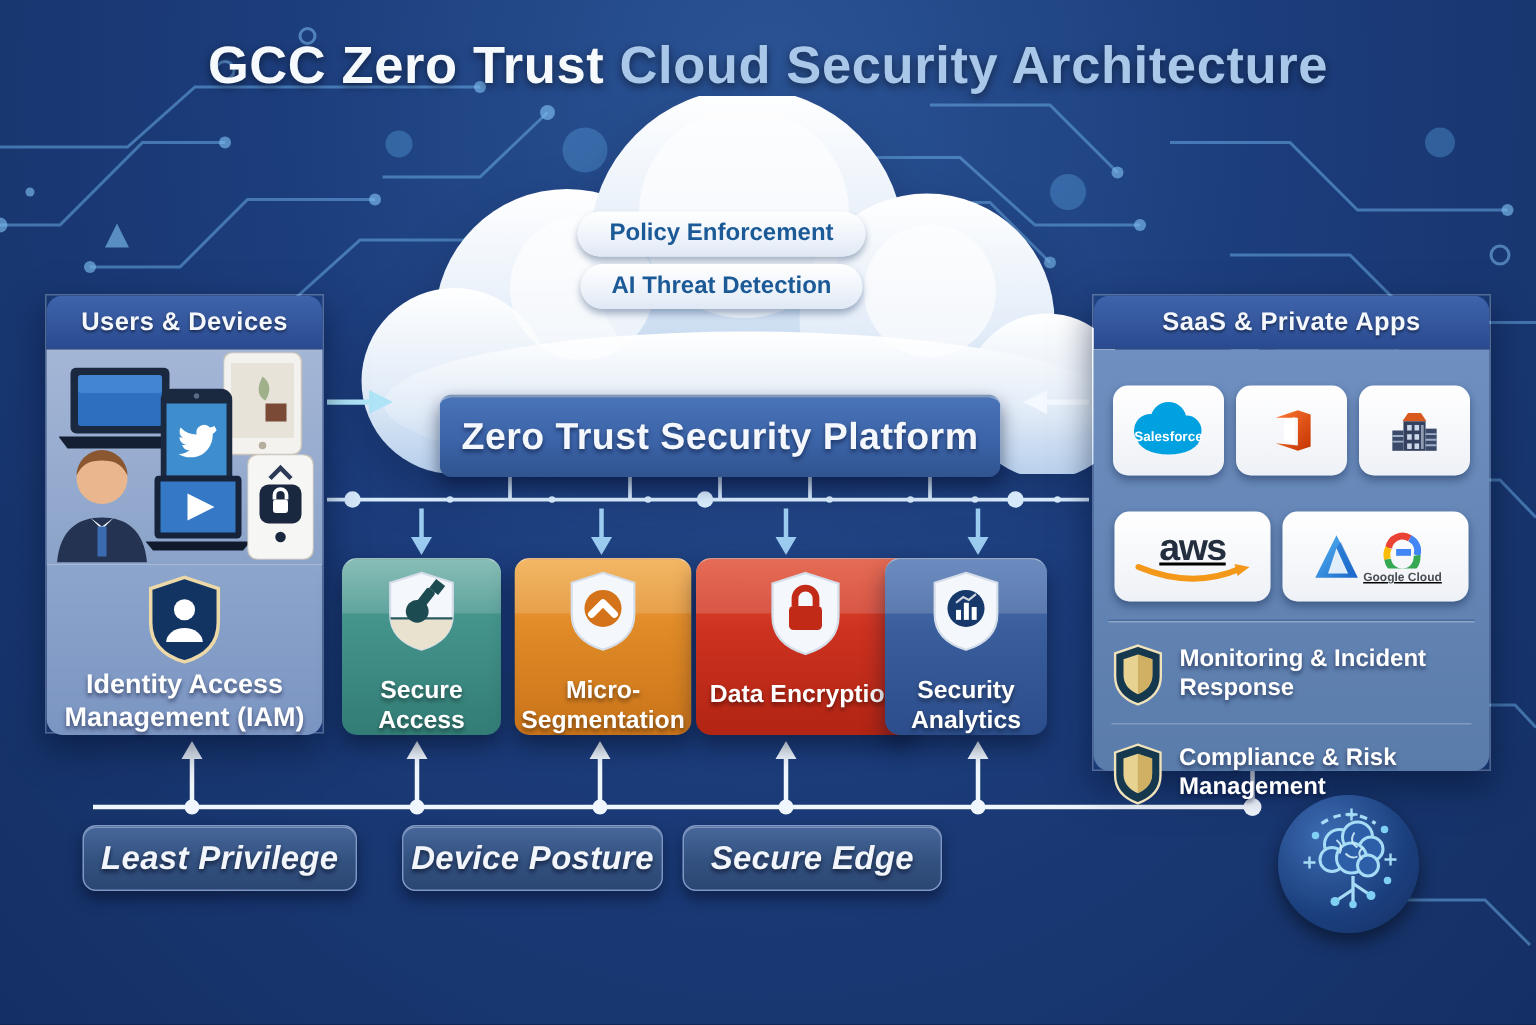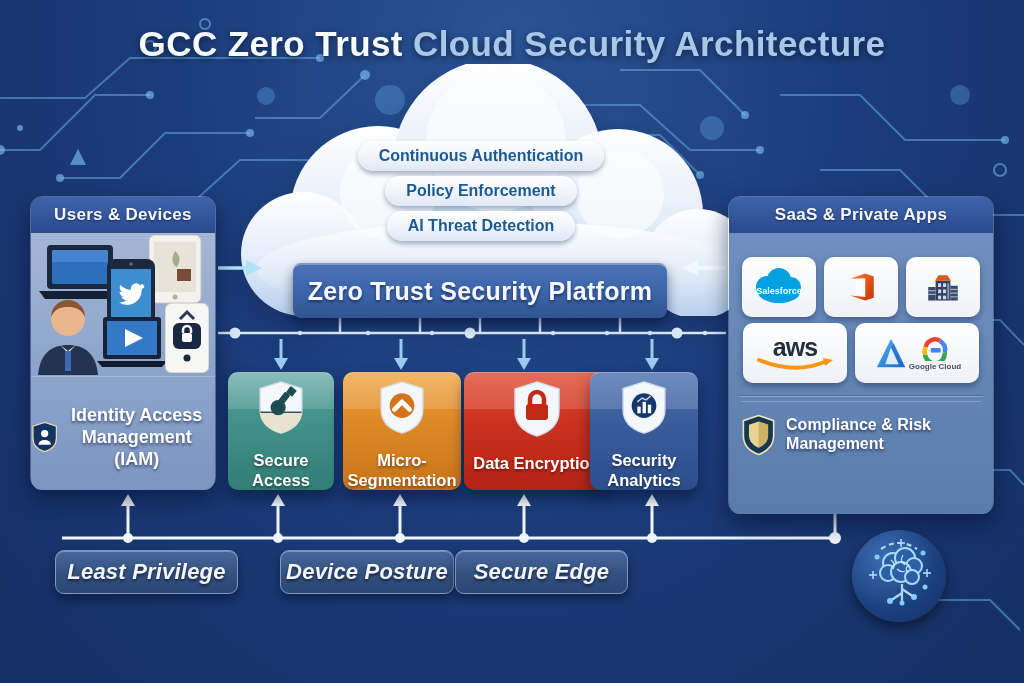--- a/index.html
+++ b/index.html
@@ -28,48 +28,48 @@
   .platform{position:absolute;left:293px;top:263px;width:374px;height:55px;z-index:3;
     background:linear-gradient(180deg,#4a74b8 0%,#3b63a7 55%,#30548f 100%);
     border-radius:8px;border-top:2px solid rgba(255,255,255,.4);
     box-shadow:0 6px 12px rgba(3,14,45,.55);
     display:flex;align-items:center;justify-content:center;
     color:#f4f8fd;font-size:25px;font-weight:bold;letter-spacing:.3px;
     text-shadow:0 2px 3px rgba(0,10,40,.5);}
   
   .connectors{position:absolute;inset:0;z-index:2;pointer-events:none;}
   
-  .panel{position:absolute;z-index:3;border-radius:12px;
+  .panel{position:absolute;z-index:3;border-radius:0;
     box-shadow:0 10px 22px rgba(4,16,45,.55);border:1px solid rgba(255,255,255,.25);}
   .panel-header{height:36px;display:flex;align-items:center;justify-content:center;
     background:linear-gradient(180deg,#3f64ab,#2a4a90);
     border-radius:11px 11px 0 0;border-bottom:1px solid rgba(0,0,0,.25);
     color:#f4f8fd;font-size:17px;font-weight:bold;letter-spacing:.3px;
     text-shadow:0 1px 2px rgba(0,0,0,.5);}
   .users-panel{left:30px;top:196px;width:186px;height:293px;}
   .users-body{position:relative;height:143px;
     background:linear-gradient(180deg,#a4b6d6 0%,#8ba3c9 100%);}
   .users-body .dev{position:absolute;}
   .users-iam{height:114px;border-radius:0 0 11px 11px;
     background:linear-gradient(180deg,#8ca5cc 0%,#7b95c2 100%);
     border-top:1px solid rgba(255,255,255,.35);
-    display:flex;flex-direction:row;align-items:center;padding-top:6px;}
+    display:flex;flex-direction:column;align-items:center;padding-top:6px;}
   .iam-label{margin-top:3px;color:#ffffff;font-size:18px;font-weight:bold;
     text-align:center;line-height:1.22;text-shadow:0 2px 3px rgba(0,10,40,.55);padding:0 6px;}
   .apps-panel{left:728px;top:196px;width:266px;height:318px;}
   .apps-body{height:281px;border-radius:0 0 11px 11px;
     background:linear-gradient(180deg,#6e8fc0 0%,#5a7cab 100%);padding-top:24px;}
   .tile-row{display:flex;justify-content:center;gap:8px;}
   .tile{background:linear-gradient(180deg,#ffffff 0%,#eef1f6 100%);border-radius:10px;
     box-shadow:0 3px 6px rgba(10,25,60,.4);display:flex;align-items:center;justify-content:center;
     height:60px;}
   .tile.sq{width:74px;}
   .tile.aws-tile{width:104px;flex-direction:column;gap:0;}
   .tile.gc-tile{width:124px;}
-  .tile-row.r2{margin-top:6px;}
+  .tile-row.r2{margin-top:24px;text-decoration:underline;}
   .aws-word{font-size:25px;font-weight:bold;color:#232f3e;letter-spacing:-1px;line-height:.8;margin-top:4px;}
   .gc-half{display:flex;flex-direction:column;align-items:center;justify-content:center;}
   .gc-label{font-size:8px;color:#4a4f55;margin-top:1px;font-weight:bold;}
   .apps-divider{height:1px;background:rgba(255,255,255,.28);margin:13px 10px 4px 10px;
     box-shadow:0 -1px 0 rgba(0,20,60,.2);}
   .service-row{display:flex;align-items:center;gap:10px;padding:5px 10px 4px 12px;}
   .service-label{color:#ffffff;font-size:16px;font-weight:bold;line-height:1.18;
     text-shadow:0 2px 3px rgba(0,10,40,.55);}
   .service-sep{height:1px;background:rgba(255,255,255,.22);margin:2px 12px;}
   
@@ -88,21 +88,21 @@
   .p-blue{left:590px;width:108px;background:linear-gradient(180deg,#5378b4 0%,#3a5d9b 40%,#2b4d8b 100%);}
   
   .principle{position:absolute;top:550px;height:44px;z-index:3;
     background:linear-gradient(180deg,#47679c 0%,#33517f 55%,#2b4673 100%);
     border:1.5px solid #7e97c4;border-radius:9px;
     box-shadow:0 5px 9px rgba(3,12,35,.5), inset 0 1px 0 rgba(255,255,255,.3);
     display:flex;align-items:center;justify-content:center;
     color:#f2f6fb;font-size:22px;font-weight:bold;letter-spacing:.2px;
     text-shadow:0 2px 3px rgba(0,5,25,.6);font-style:italic;}
   .pr1{left:55px;width:183px;}
-  .pr2{left:280px;width:174px;}
+  .pr2{left:268px;width:174px;}
   .pr3{left:455px;width:173px;}
   .pr4{left:645px;width:215px;}
   .brain{position:absolute;left:852px;top:530px;width:94px;height:92px;z-index:4;
     border-radius:50%;
     background:radial-gradient(circle at 35% 30%, #3d6cb2 0%, #1b3f7d 60%, #142f63 100%);
     box-shadow:0 6px 12px rgba(0,0,0,.45);display:flex;align-items:center;justify-content:center;}
 </style>
 </head>
 <body>
 
@@ -183,21 +183,20 @@
       <ellipse cx="270" cy="205" rx="242" ry="48"></ellipse>
     </g>
     <g fill="#ffffff" opacity="0.65">
       <circle cx="268" cy="78" r="70"></circle>
       <circle cx="160" cy="128" r="48"></circle>
       <circle cx="392" cy="130" r="44"></circle>
     </g>
   </svg>
 
   <div class="cap-pills">
-    <div class="cap-pill">Continuous Authentication</div>
     <div class="cap-pill">Policy Enforcement</div>
     <div class="cap-pill">AI Threat Detection</div>
   </div>
 
   <div class="platform">Zero Trust Security Platform</div>
 
   <svg class="connectors" width="1024" height="683">
     <g stroke="#D6E9FB" stroke-width="2.5" fill="none">
       <line x1="340" y1="306" x2="340" y2="333"></line>
       <line x1="420" y1="306" x2="420" y2="333"></line>
@@ -397,20 +396,28 @@
               <path d="M5 13.8 A6.5 6.5 0 0 1 5.5 8.5" stroke="#FBBC05" stroke-width="3.2" fill="none"></path>
               <path d="M15.5 4 A6.5 6.5 0 0 1 18.8 12" stroke="#4285F4" stroke-width="3.2" fill="none"></path>
               <path d="M18.8 12 A6.5 6.5 0 0 1 5 13.8" stroke="#34A853" stroke-width="3.2" fill="none"></path>
               <rect x="9" y="9" width="7" height="3.2" fill="#4285F4"></rect>
             </svg>
             <span class="gc-label">Google Cloud</span>
           </div>
         </div>
       </div>
       <div class="apps-divider"></div>
+      <div class="service-row">
+        <svg width="44" height="52" viewBox="0 0 44 52">
+          <path d="M22 1.5 L41 8 V27 C41 39 33 46.5 22 50.5 C11 46.5 3 39 3 27 V8 Z" fill="#16384f" stroke="#F0E2BA" stroke-width="2"></path>
+          <path d="M22 9 L34 13 V26 C34 34 29 39 22 42 C15 39 10 34 10 26 V13 Z" fill="#E8D292"></path>
+          <path d="M22 9 L34 13 V26 C34 34 29 39 22 42 Z" fill="#C9A858" opacity=".8"></path>
+        </svg>
+        <div class="service-label">Monitoring &amp; Incident Response</div>
+      </div>
       <div class="service-sep"></div>
       <div class="service-row">
         <svg width="44" height="52" viewBox="0 0 44 52">
           <path d="M22 1.5 L41 8 V27 C41 39 33 46.5 22 50.5 C11 46.5 3 39 3 27 V8 Z" fill="#16384f" stroke="#F0E2BA" stroke-width="2"></path>
           <path d="M22 9 L34 13 V26 C34 34 29 39 22 42 C15 39 10 34 10 26 V13 Z" fill="#E8D292"></path>
           <path d="M22 9 L34 13 V26 C34 34 29 39 22 42 Z" fill="#C9A858" opacity=".8"></path>
         </svg>
         <div class="service-label">Compliance &amp; Risk Management</div>
       </div>
     </div>

